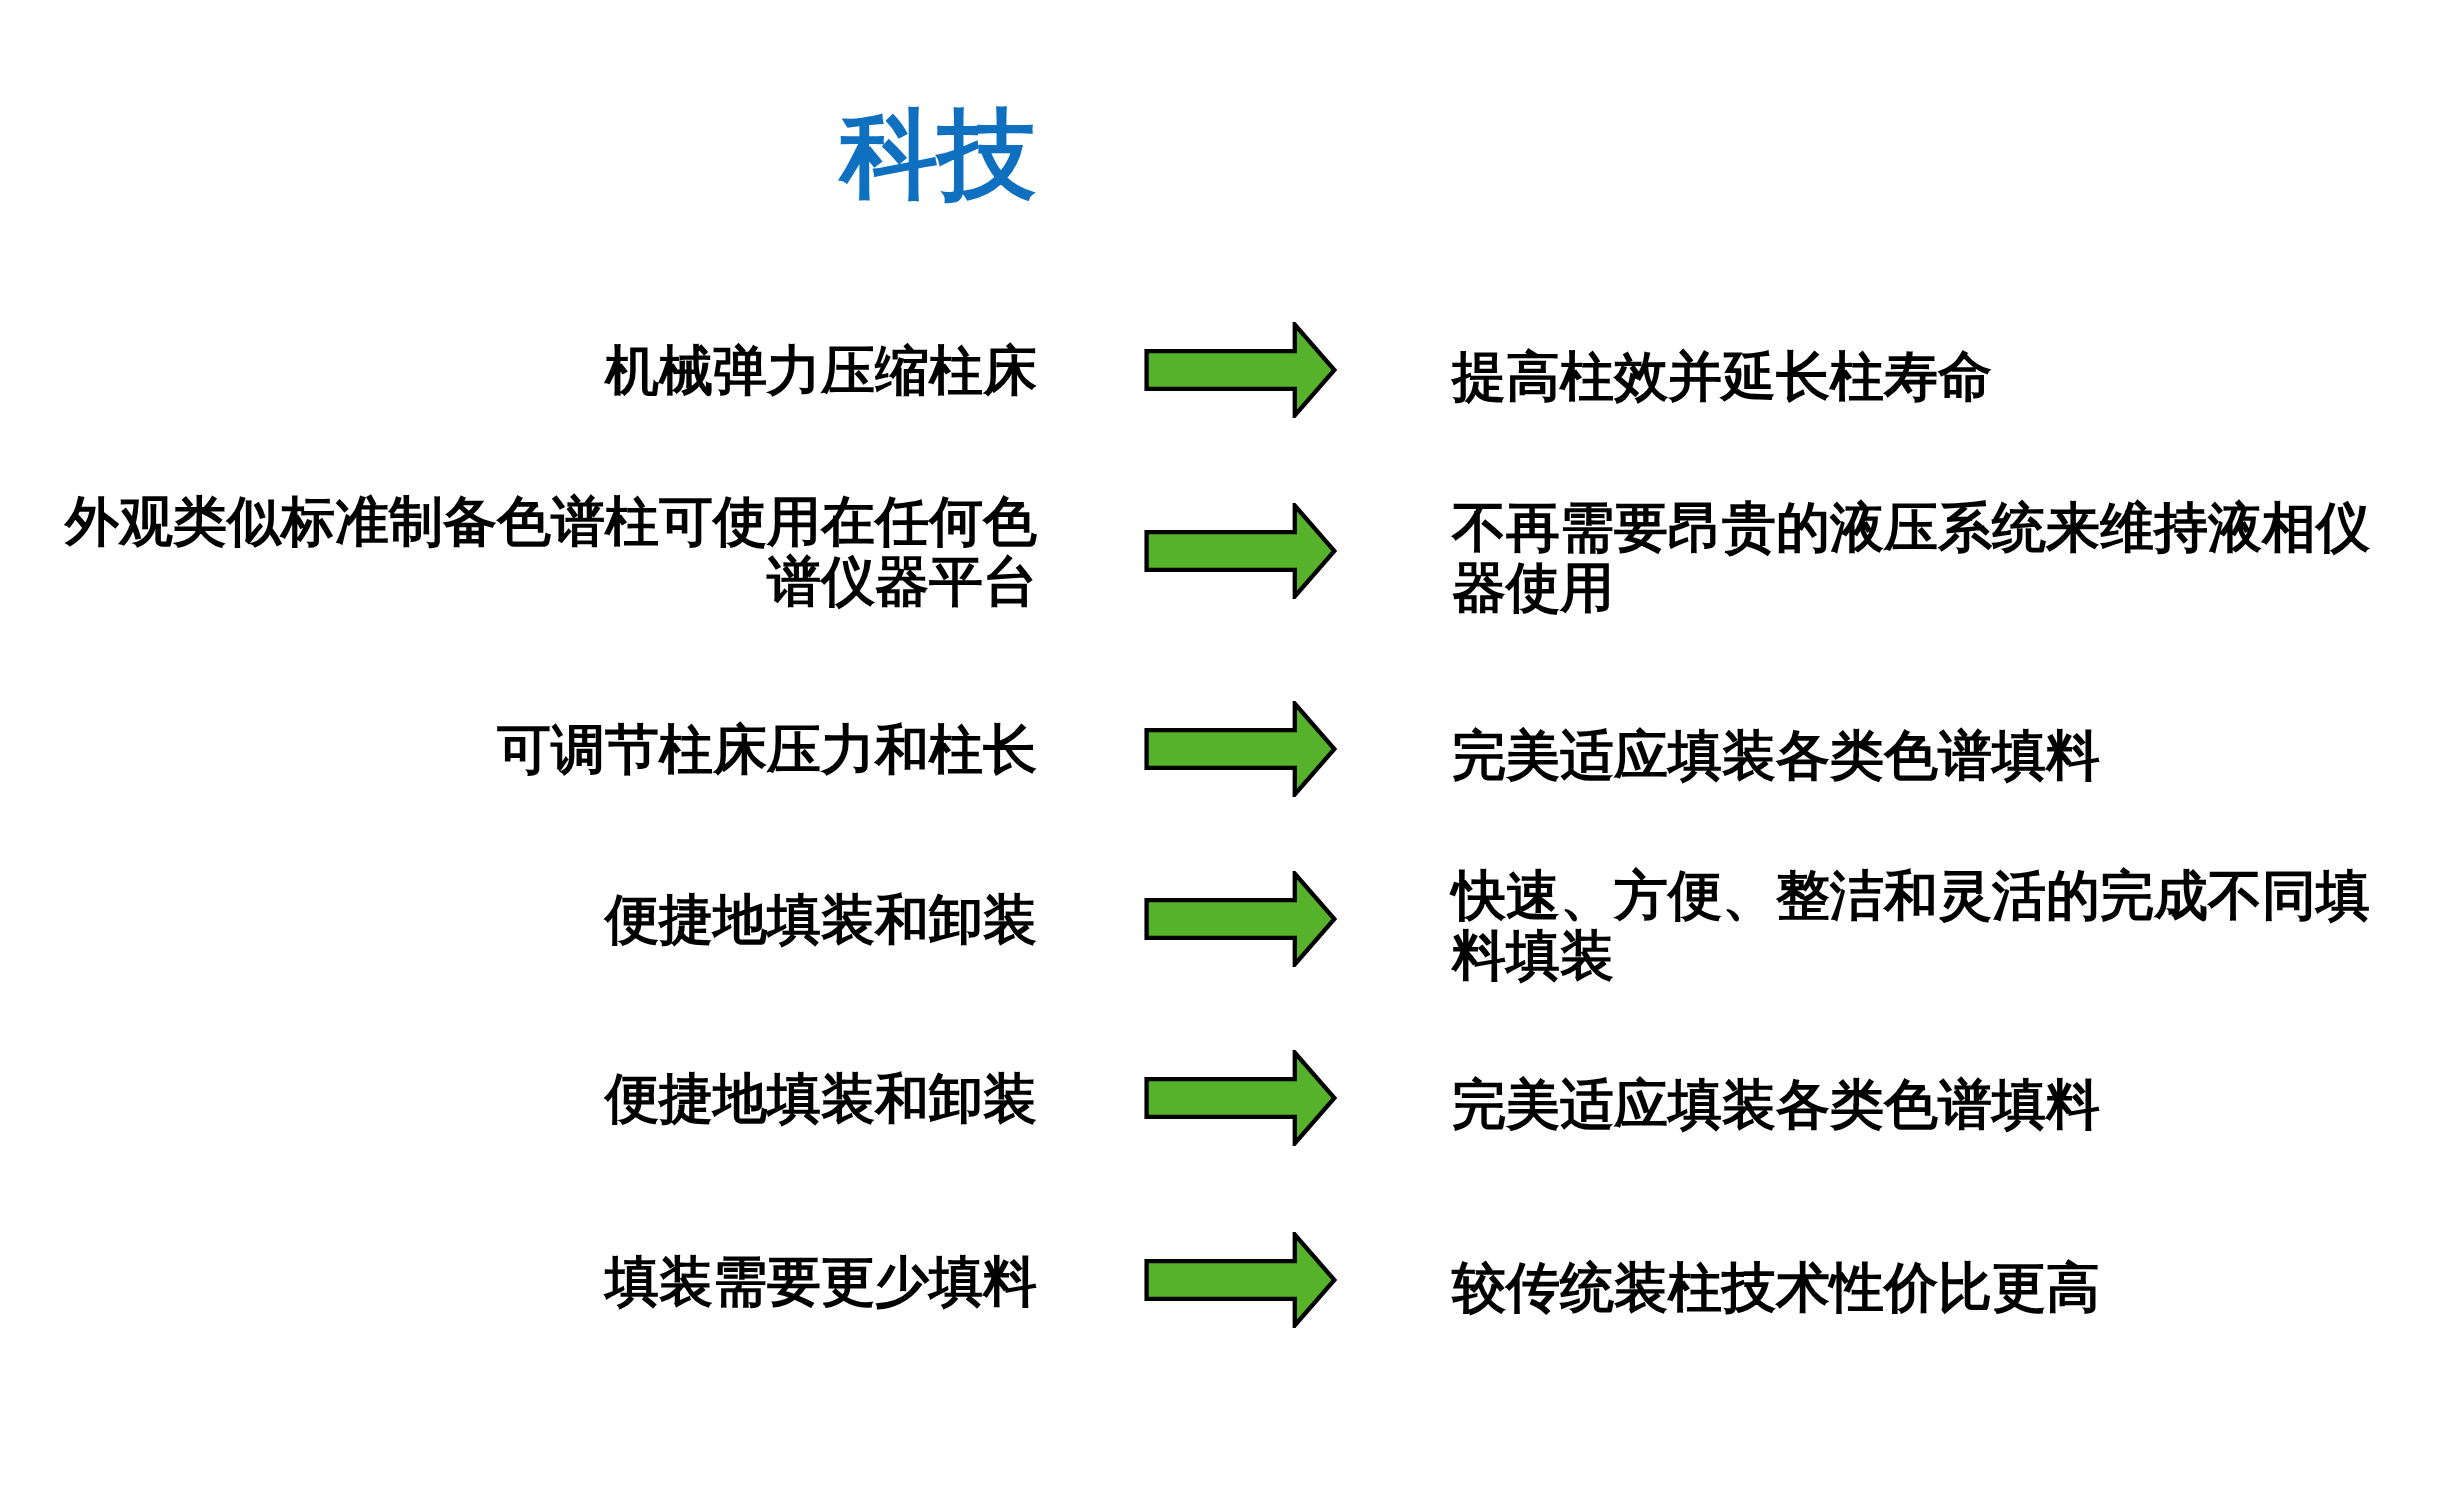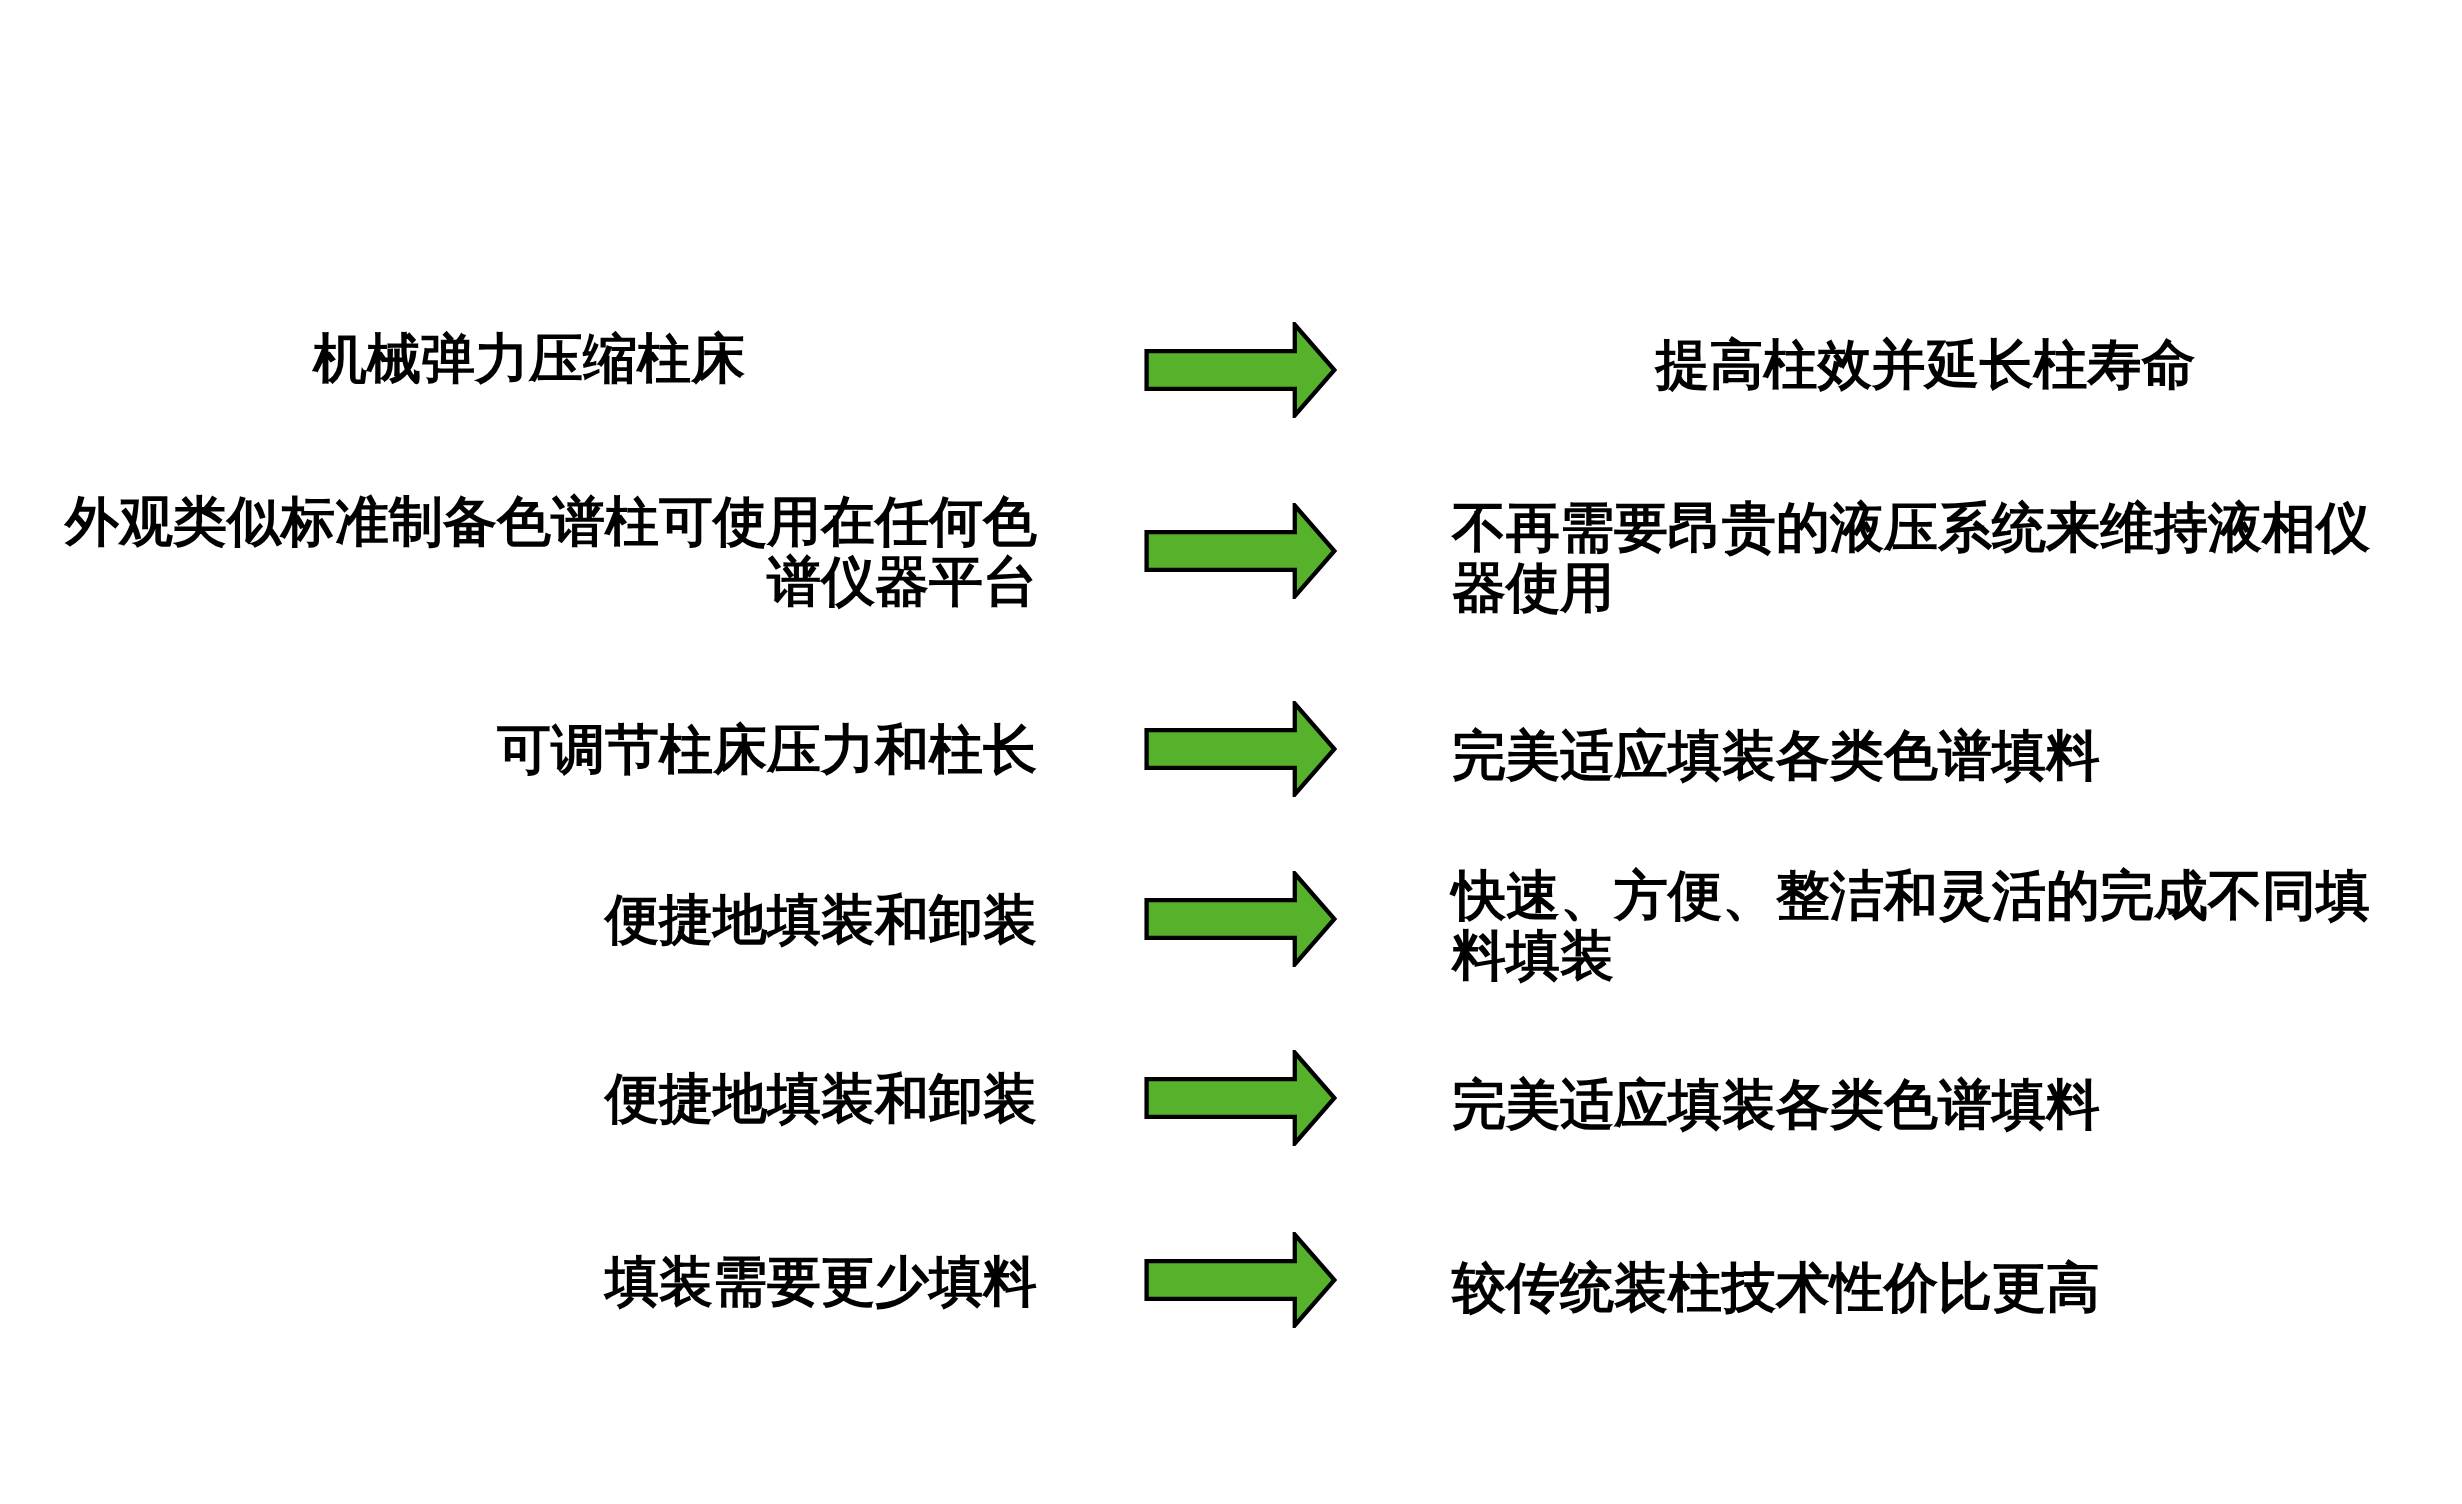--- a/index.html
+++ b/index.html
@@ -52,38 +52,39 @@
     height: 96px;
   }
   .arrow svg { display: block; width: 100%; height: 100%; }
   .arrow polygon {
     fill: var(--arrow-fill, #56b22b);
     stroke: var(--arrow-outline, #000000);
     stroke-width: 5;
     stroke-linejoin: miter;
   }
   
-  .r1 .cell, .r1-c { top: 358px; text-align: center; }
+  .r1 .cell, .r1-c { top: 370px; }
   .r2 .cell { top: 551px; }
   .r3 .cell { top: 749px; }
   .r4 .cell { top: 919px; }
   .r5 .cell { top: 1098px; }
   .r6 .cell { top: 1281px; }
   .r1 .arrow { top: 322px; }
   .r2 .arrow { top: 503px; }
   .r3 .arrow { top: 701px; }
   .r4 .arrow { top: 871px; }
   .r5 .arrow { top: 1050px; }
   .r6 .arrow { top: 1232px; }
 </style>
 </head>
 <body>
 
 <div class="slide">
 
+  <div class="col-title title-tech">科技</div>
 
   <div class="row r1">
     <div class="cell cell-left">机械弹力压缩柱床</div>
     <div class="arrow">
       <svg viewBox="0 0 224 112" preserveAspectRatio="none">
           <polygon points="3,34 175,34 175,3 221,56 175,109 175,78 3,78"></polygon>
         </svg>
     </div>
     <div class="cell cell-right">提高柱效并延长柱寿命</div>
   </div>

